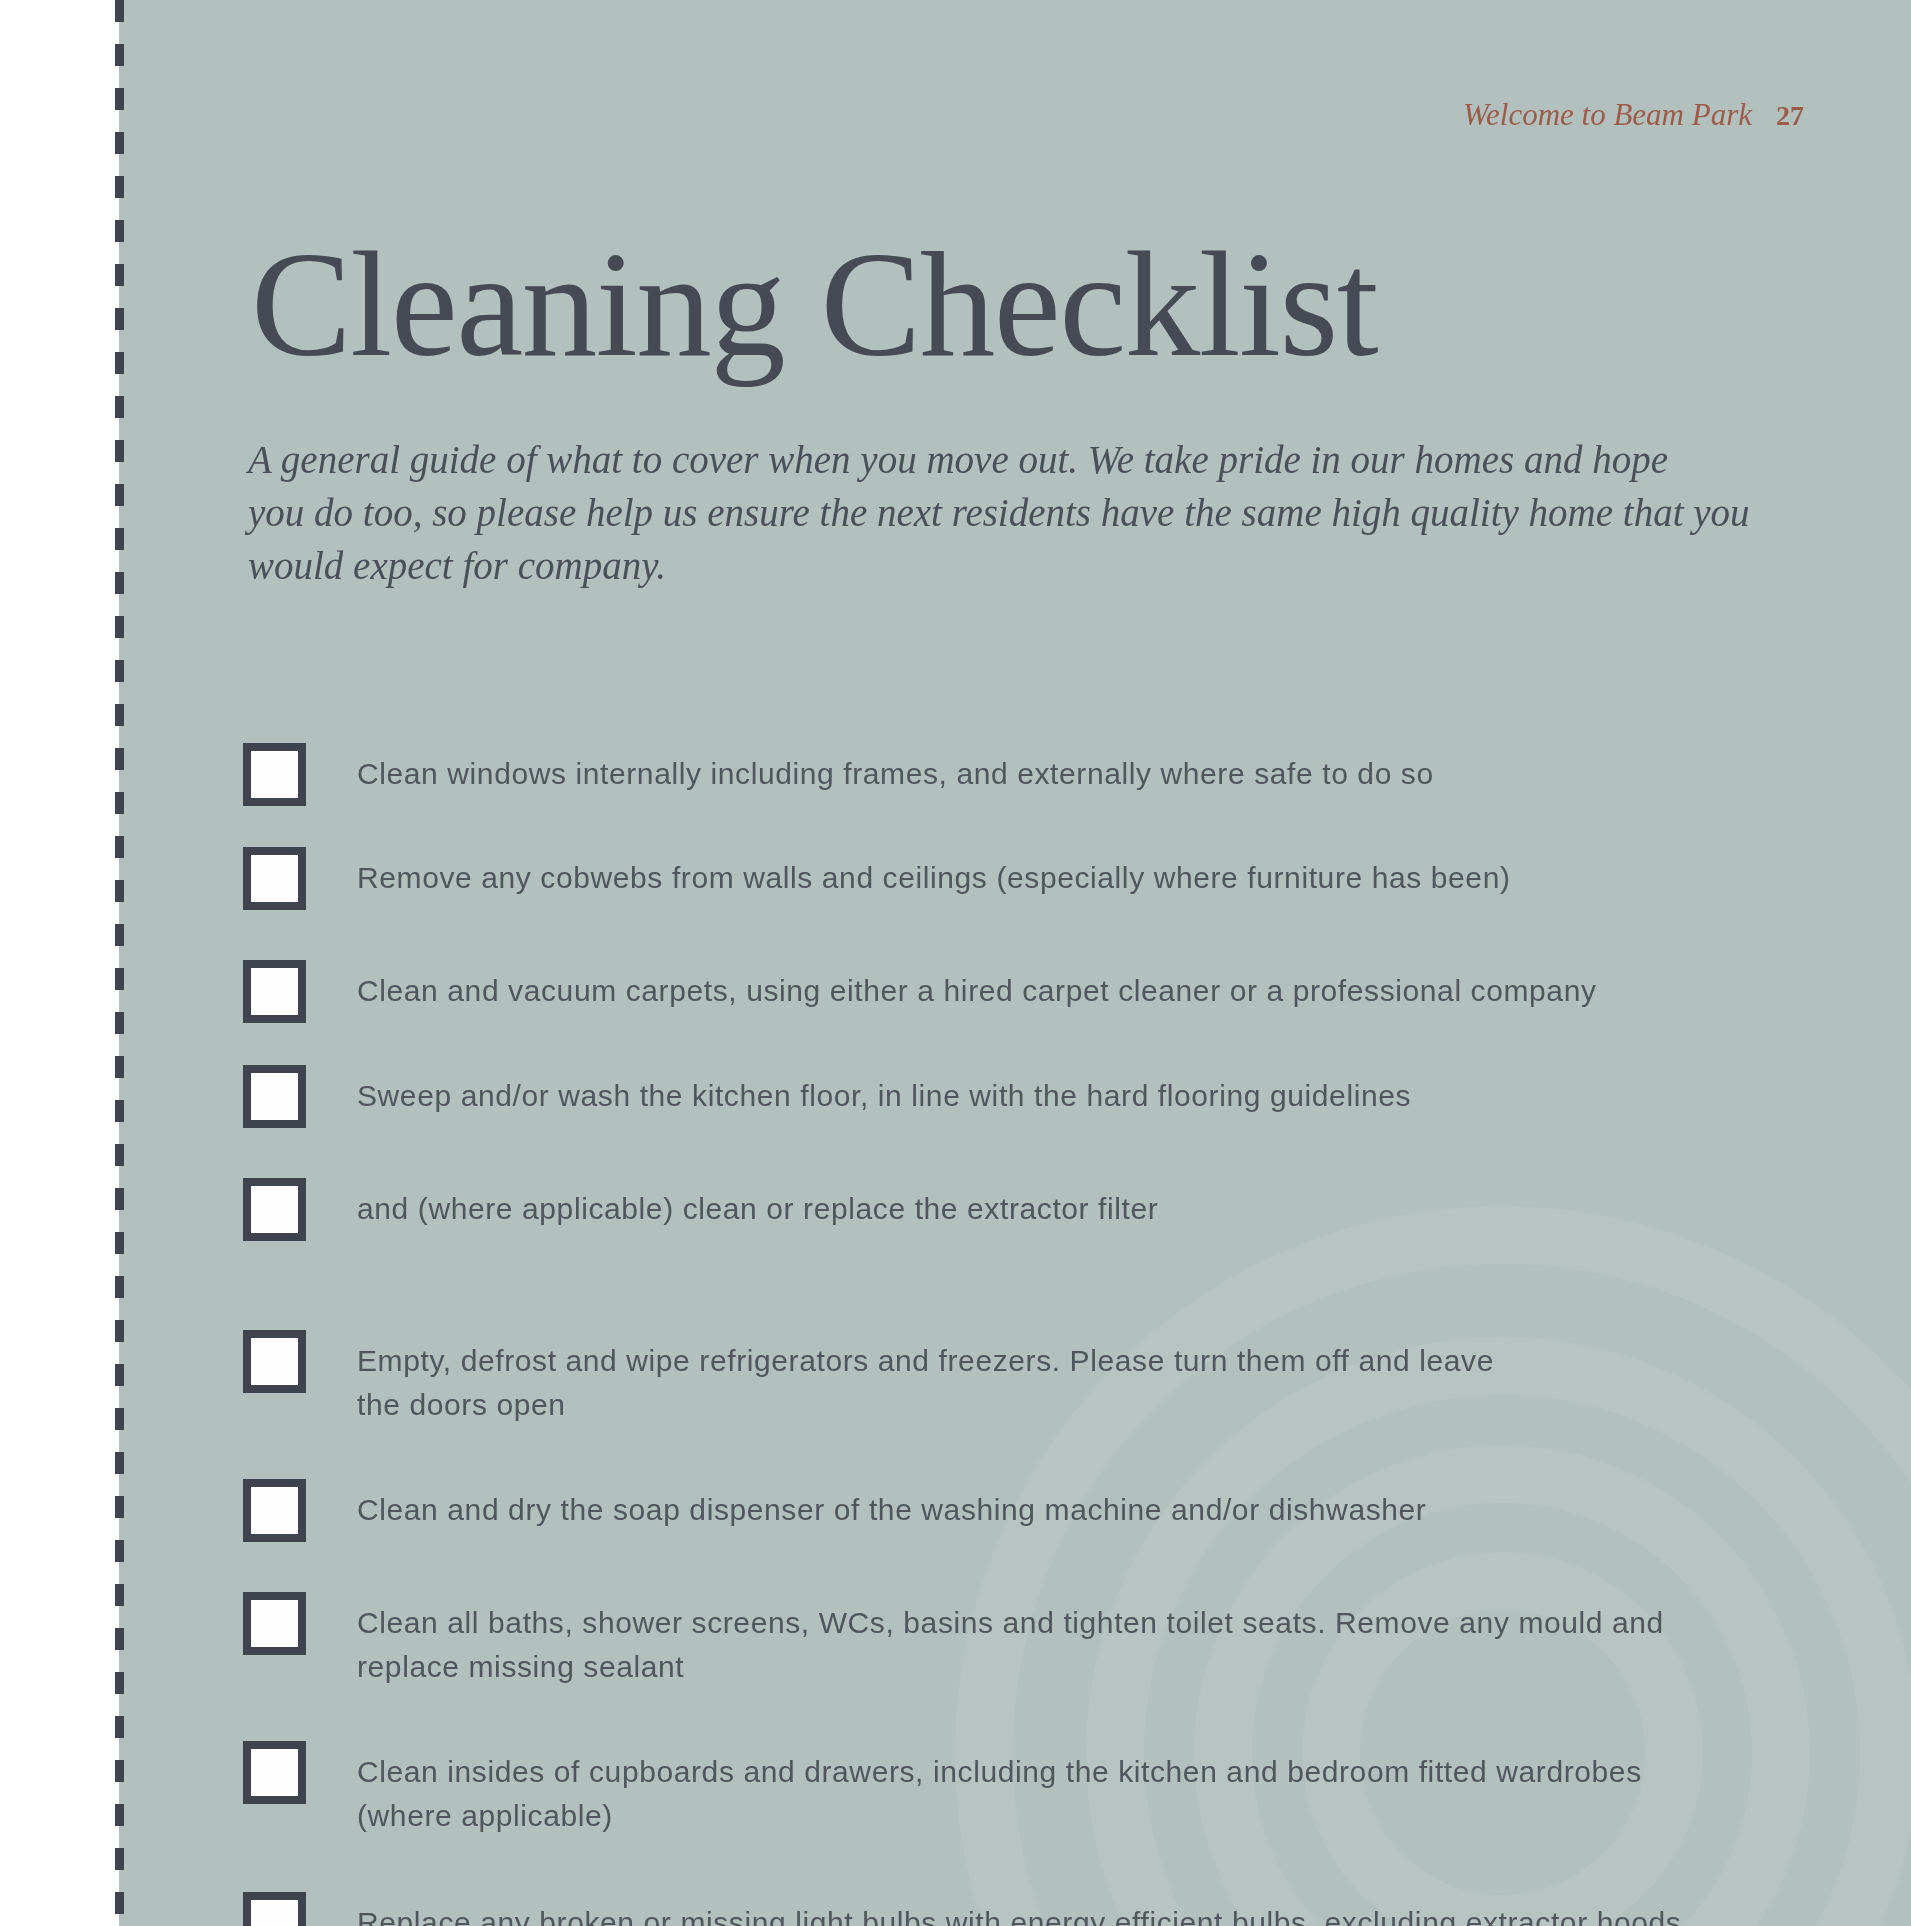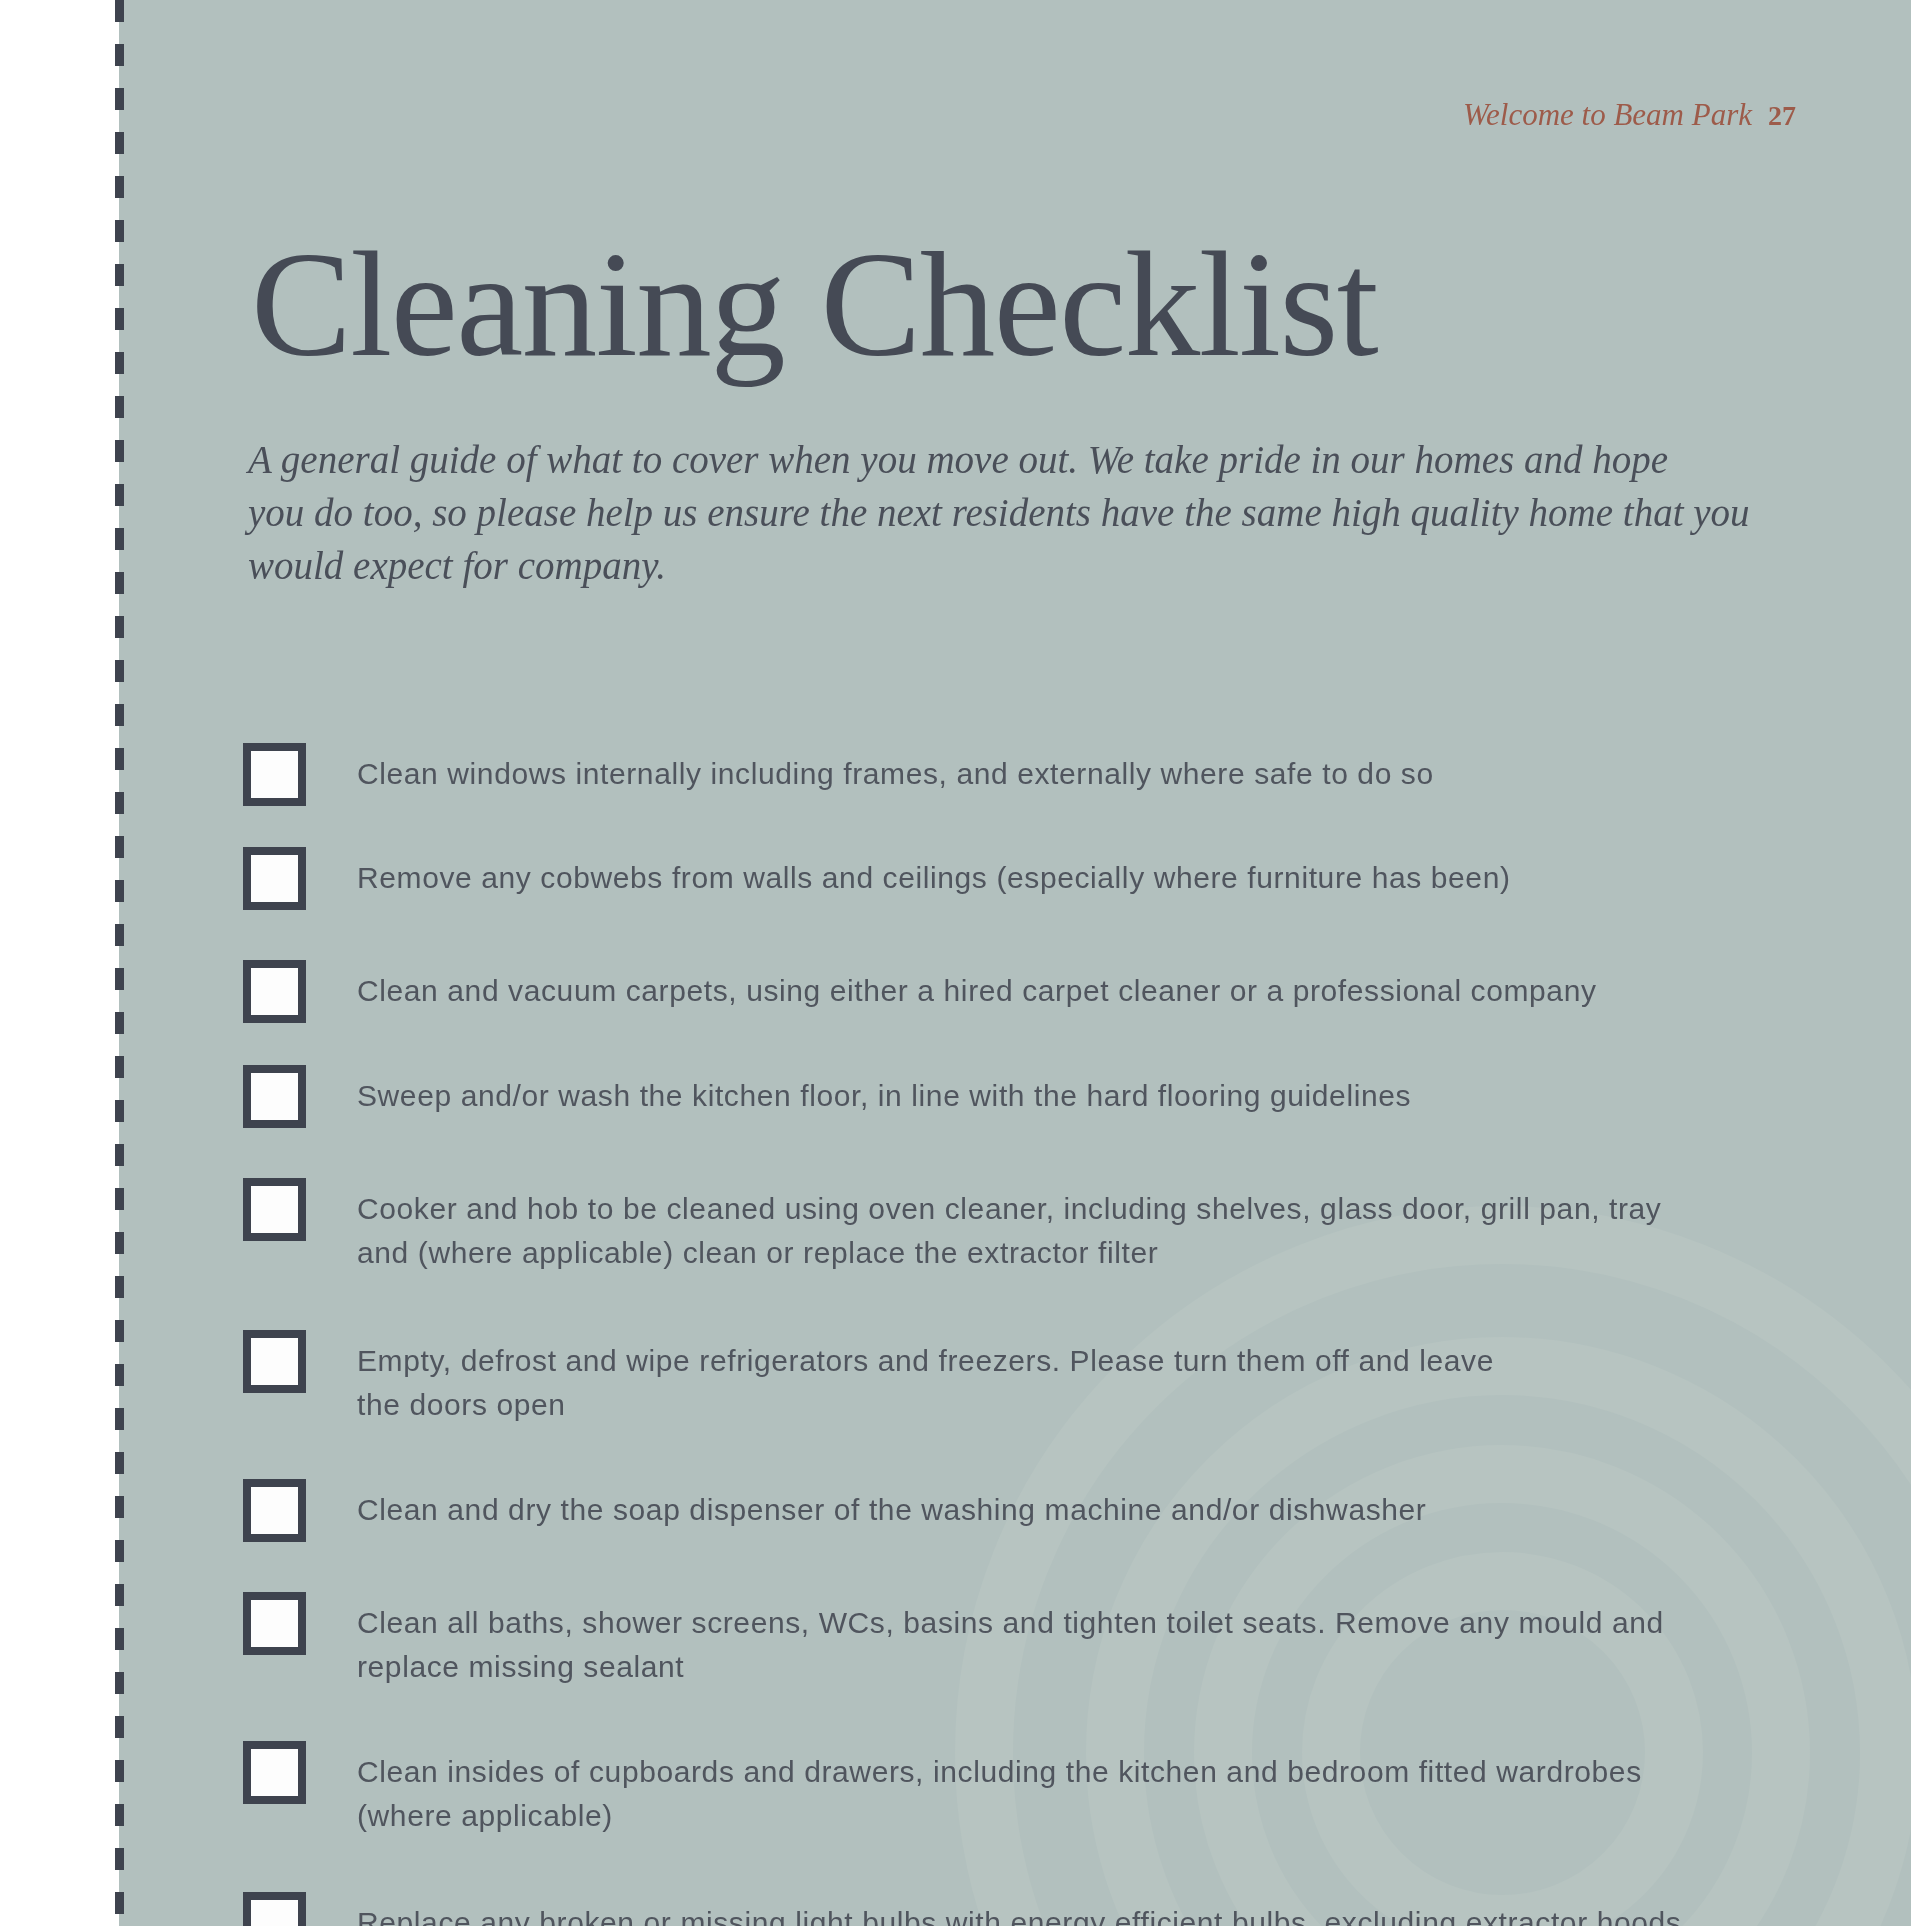--- a/index.html
+++ b/index.html
@@ -25,22 +25,22 @@
 
   
   .cut-line{
     position:absolute;left:115px;top:0;bottom:0;width:8.5px;
     background:repeating-linear-gradient(180deg,#3e434e 0 22.3px,transparent 22.3px 44px);
     z-index:5;
   }
 
   
   .header{
-    position:absolute;top:97px;right:115px;
-    display:flex;align-items:baseline;gap:16px;
+    position:absolute;top:97px;right:107px;
+    display:flex;align-items:baseline;gap:24px;
     color:#9d5b4a;z-index:3;
   }
   .header .crumb{
     font-family:"Liberation Serif", serif;font-style:italic;font-size:31px;
   }
   .header .pageno{
     font-family:"Liberation Serif", serif;font-weight:bold;font-size:28px;
   }
 
   
@@ -127,21 +127,20 @@
 <div class="row" style="top:1065px">
   <span class="checkbox"></span>
   <div class="item-text">
     <div>Sweep and/or wash the kitchen floor, in line with the hard flooring guidelines</div>
   </div>
 </div>
 
 <div class="row" style="top:1178px">
   <span class="checkbox"></span>
   <div class="item-text">
-    <div>Cooker and hob to be cleaned using oven cleaner, including shelves, glass door, grill pan, tray</div>
     <div>and (where applicable) clean or replace the extractor filter</div>
   </div>
 </div>
 
 <div class="row" style="top:1330px">
   <span class="checkbox"></span>
   <div class="item-text">
     <div>Empty, defrost and wipe refrigerators and freezers. Please turn them off and leave</div>
     <div>the doors open</div>
   </div>

